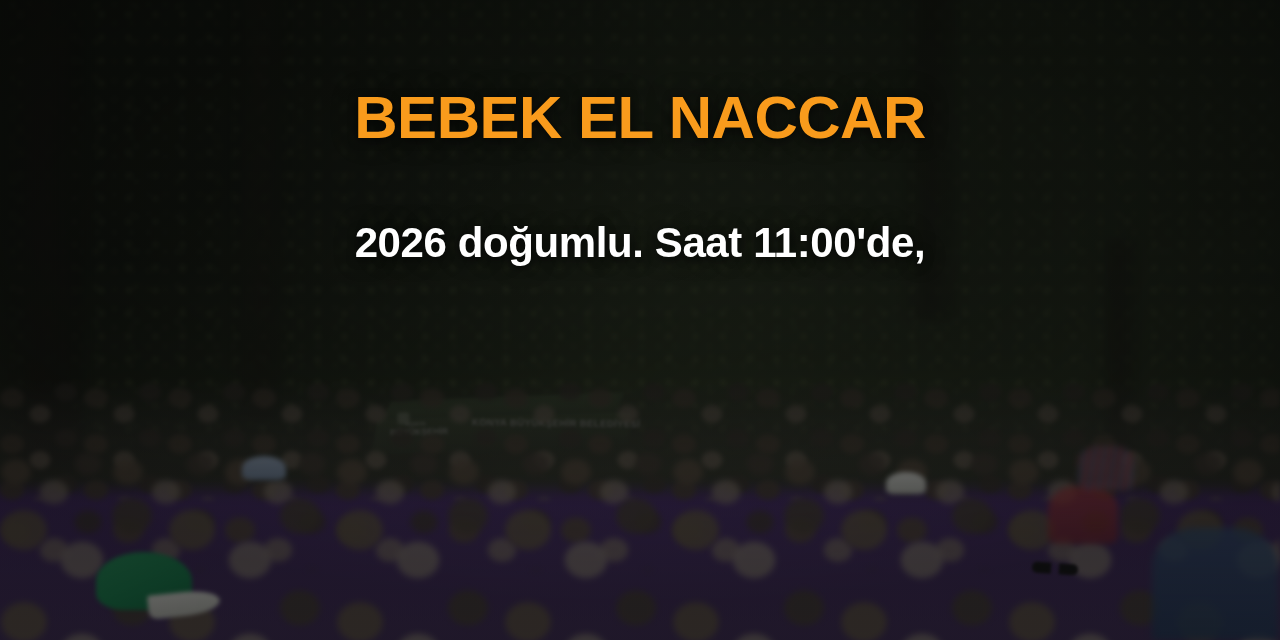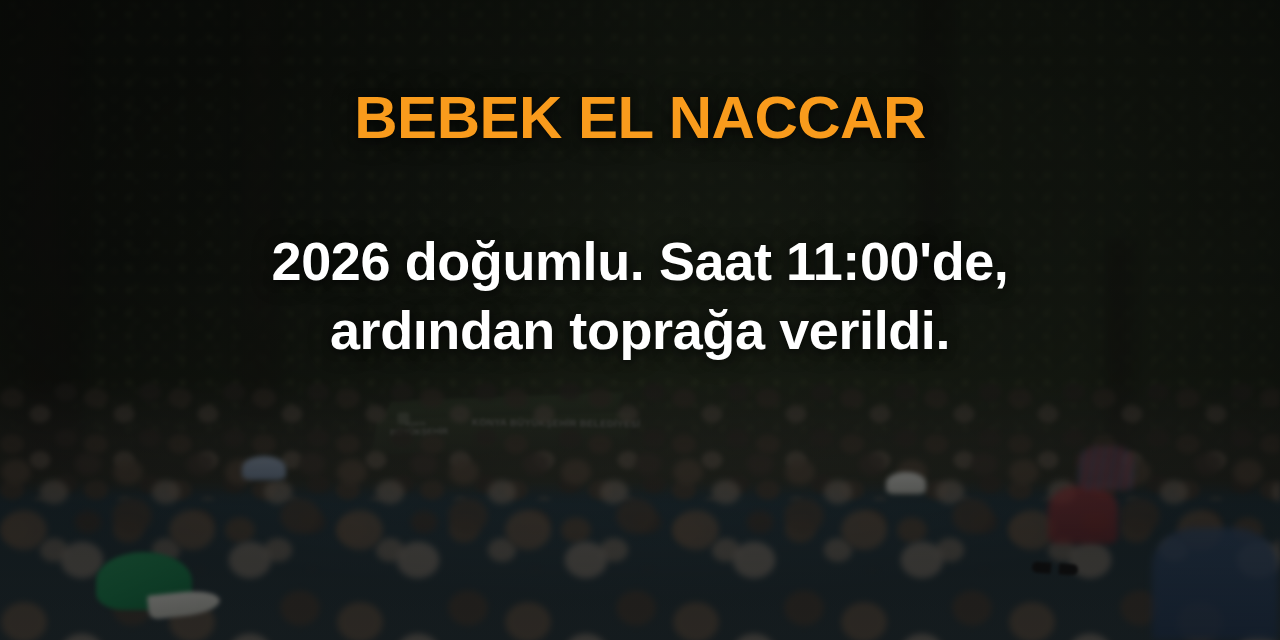--- a/index.html
+++ b/index.html
@@ -10,21 +10,21 @@
   body {
     font-family: "Liberation Sans", sans-serif;
   }
 
   
   .card {
     position: relative;
     width: 1280px;
     height: 640px;
     overflow: hidden;
-    background: #0c4a6e;
+    background: #6d28d9;
   }
 
   
   .photo {
     position: absolute;
     inset: 0;
     overflow: hidden;
   }
 
   
@@ -321,23 +321,23 @@
     padding-top: 88px;
     font-size: 60px;
     font-weight: 700;
     letter-spacing: -0.5px;
     line-height: 1.0;
     color: #f99b1c;
     text-shadow: 0 2px 10px rgba(0,0,0,0.55), 0 0 26px rgba(0,0,0,0.4);
     white-space: nowrap;
   }
   .subtext {
-    margin: 12px;
+    margin: 1px;
     padding-top: 67px;
-    font-size: 54px;
+    font-size: 42px;
     font-weight: 700;
     line-height: 1.27;
     color: #ffffff;
     letter-spacing: -0.4px;
     text-shadow: 0 2px 10px rgba(0,0,0,0.55), 0 0 24px rgba(0,0,0,0.38);
   }
   .subtext span { display: block; white-space: nowrap; }
 </style>
 </head>
 <body>
@@ -388,17 +388,16 @@
     </div>
 
     <div class="scrim-top"></div>
     <div class="scrim-vignette"></div>
   </div>
 
   <div class="overlay-text">
     <h1 class="headline">BEBEK EL NACCAR</h1>
     <div class="subtext">
       <span>2026 doğumlu. Saat 11:00'de,</span>
-      <span>ardından toprağa verildi.</span>
     </div>
   </div>
 
 </div>
 
 </body></html>

